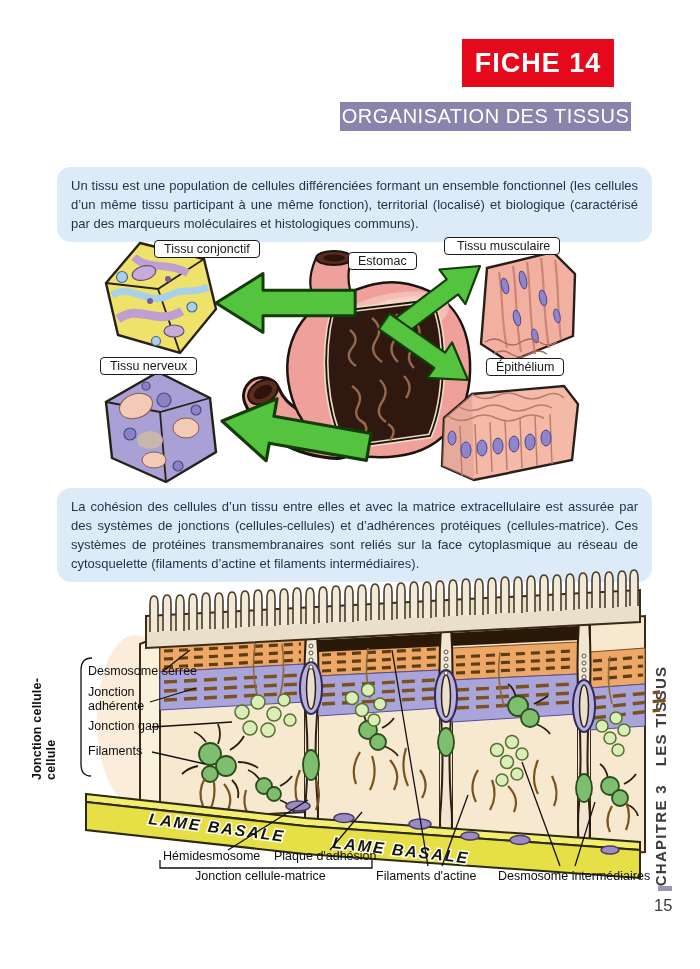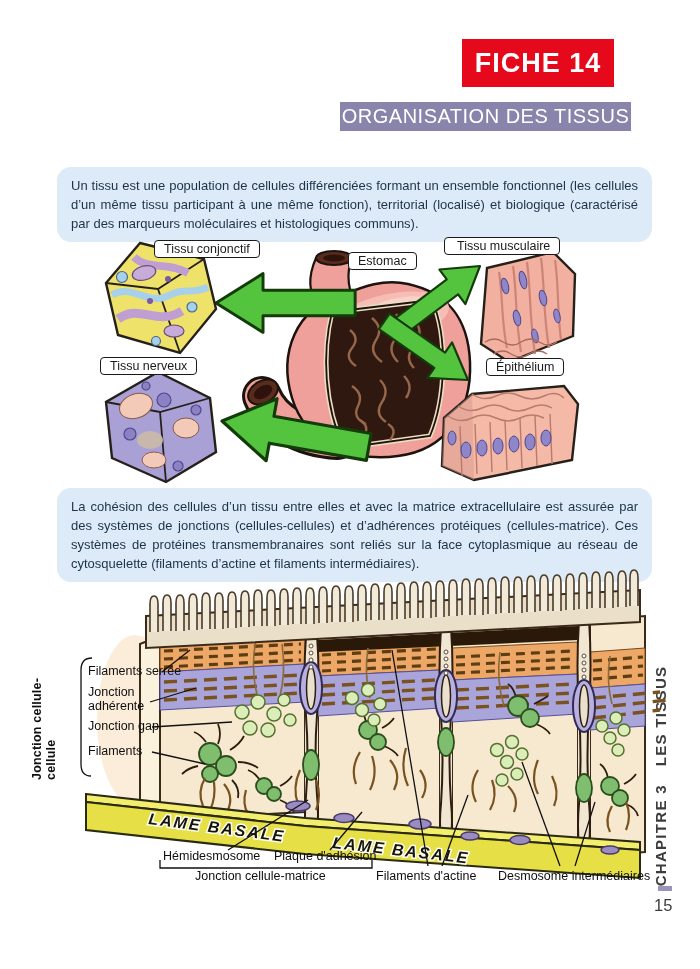--- a/index.html
+++ b/index.html
@@ -432,21 +432,21 @@
     </g>
   </svg>
 
   <div class="abs pill" style="left:154px;top:240px;">Tissu conjonctif</div>
   <div class="abs pill" style="left:348px;top:252px;">Estomac</div>
   <div class="abs pill" style="left:444px;top:237px;padding-left:12px;">Tissu musculaire</div>
   <div class="abs pill" style="left:100px;top:357px;text-align:center;">Tissu nerveux</div>
   <div class="abs pill" style="left:486px;top:358px;">Épithélium</div>
 
   <div class="abs vert-group">Jonction cellule-cellule</div>
-  <div class="abs jlabel" style="left:88px;top:664px;">Filaments serrée</div>
+  <div class="abs jlabel" style="left:88px;top:664px;">Desmosome serrée</div>
   <div class="abs jlabel wrap" style="left:88px;top:686px;">Jonction adhérente</div>
   <div class="abs jlabel" style="left:88px;top:719px;">Jonction gap</div>
   <div class="abs jlabel" style="left:88px;top:744px;">Filaments</div>
   <div class="abs jlabel" style="left:163px;top:849px;">Hémidesmosome</div>
   <div class="abs jlabel" style="left:274px;top:849px;">Plaque d'adhésion</div>
   <div class="abs jlabel bold" style="left:195px;top:869px;">Jonction cellule-matrice</div>
   <div class="abs jlabel" style="left:376px;top:869px;">Filaments d'actine</div>
   <div class="abs jlabel" style="left:498px;top:869px;">Desmosome intermédiaires</div>
 
   <div class="abs sidebar-vert">

